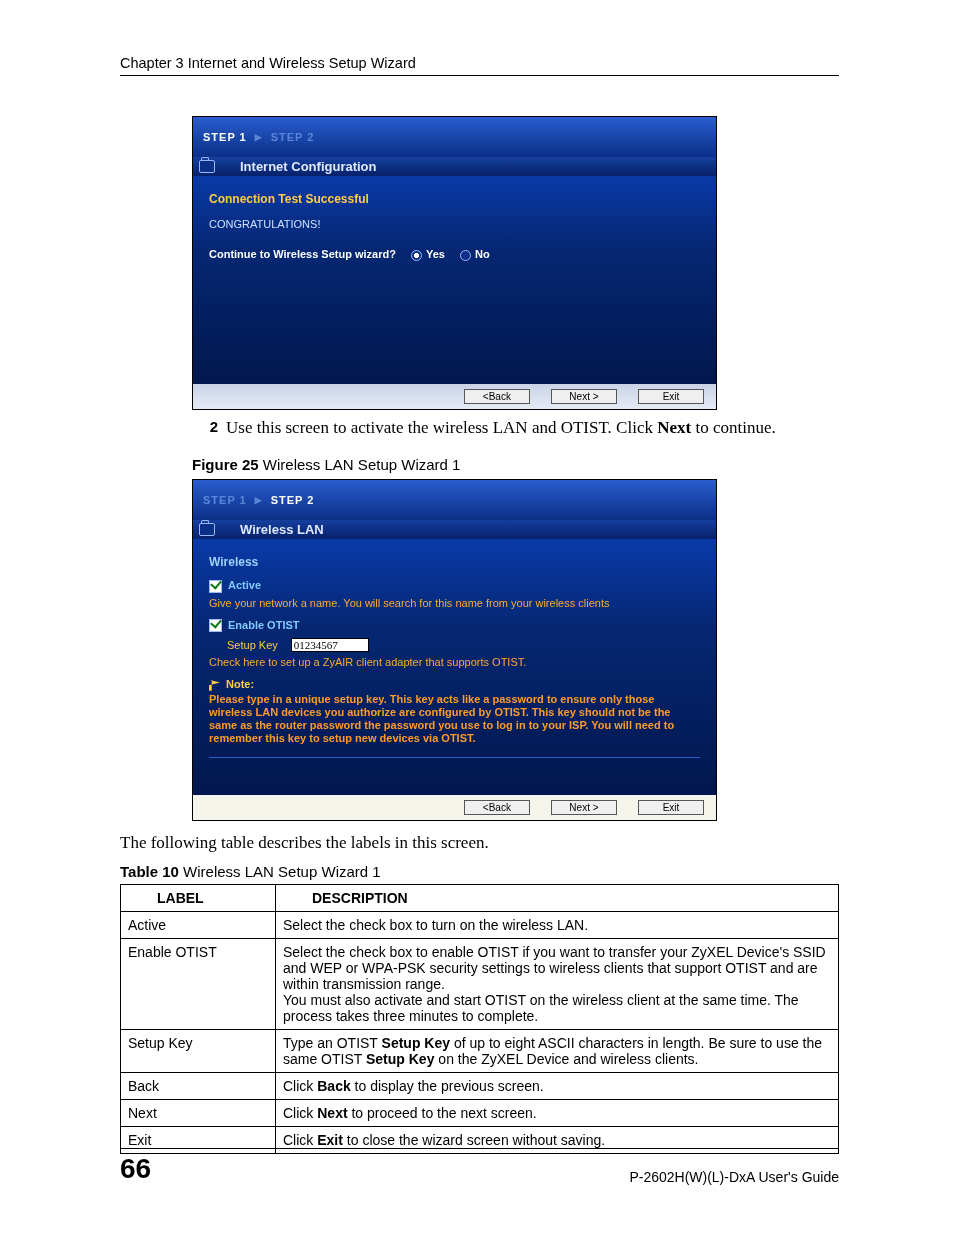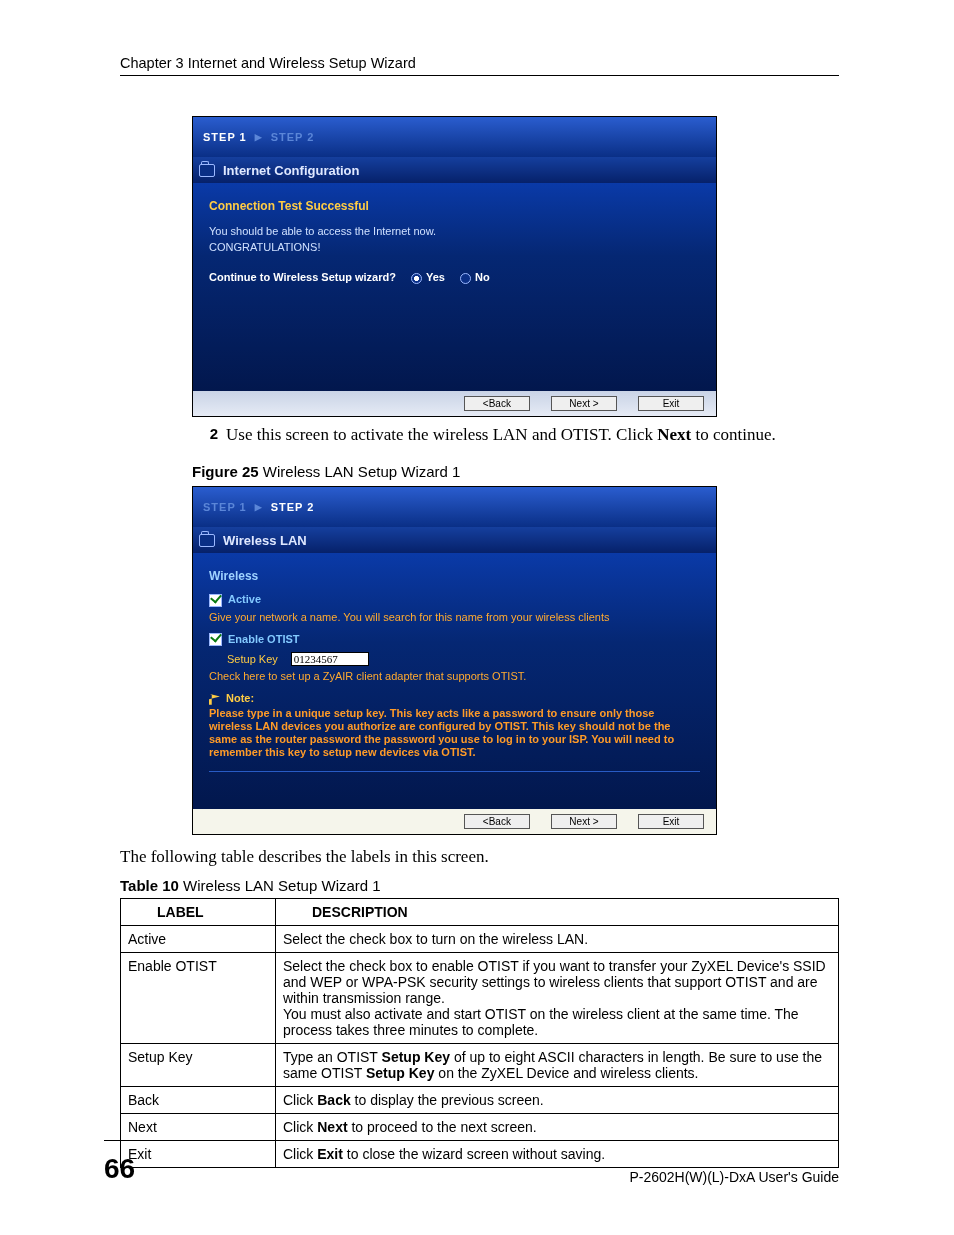--- a/index.html
+++ b/index.html
@@ -36,23 +36,23 @@
   .steps{
     display:flex;align-items:center;
     background:linear-gradient(#2a5dcf,#0a2f86);
     height:40px;padding:0 10px;
     font-weight:bold;letter-spacing:1px;
   }
   .steps .on{color:#fff;}
   .steps .off{color:#5b86d8;}
   .steps .arrow{margin:0 8px;color:#5b86d8;font-size:9px;}
   .section-title{
-    display:flex;align-items:center;gap:8px;
+    display:flex;align-items:center;gap:25px;
     background:linear-gradient(#153f9e,#06216a);
-    height:26px;padding:0 6px;
+    height:19px;padding:0 6px;
     font-weight:bold;font-size:13px;color:#dfe8ff;text-align:center;
   }
   .folder-ico{
     width:14px;height:11px;border:1px solid #9bb8ff;border-radius:2px;
     background:#0a2f86;position:relative;
   }
   .folder-ico::before{
     content:"";position:absolute;top:-4px;left:1px;width:6px;height:3px;
     border:1px solid #9bb8ff;border-bottom:none;border-radius:2px 2px 0 0;
   }
@@ -128,22 +128,22 @@
     border-collapse:collapse;width:100%;
     font-family:Arial,Helvetica,sans-serif;font-size:14px;
   }
   table.desc th,table.desc td{
     border:1px solid #000;padding:5px 7px;vertical-align:top;text-align:left;
   }
   table.desc th{font-weight:bold;padding-left:36px;}
   table.desc td.lab{width:140px;}
   table.desc .b{font-weight:bold;}
   .footer{
-    position:absolute;left:104px;right:115px;bottom:50px;
-    border-top:1.5px solid #000;padding-top:12px;
+    position:absolute;left:120px;right:115px;bottom:50px;
+    border-top:1.5px solid #000;padding-top:4px;
     display:flex;justify-content:space-between;align-items:flex-end;
     font-family:Arial,Helvetica,sans-serif;
   }
   .footer .pn{font-size:28px;font-weight:bold;}
   .footer .guide{font-size:14px;}
   .sect-block{margin-left:0;}
 </style>
 </head>
 <body>
 
@@ -157,21 +157,20 @@
       <span class="arrow">▶</span>
       <span class="off">STEP 2</span>
     </div>
     <div class="section-title">
       <span class="folder-ico"></span>
       <span>Internet Configuration</span>
     </div>
     <div class="panel-body">
       <div class="h-sub">Connection Test Successful</div>
       <div class="info-lines">
-        <div>You should be able to access the Internet now.</div>
         <div class="congrats">CONGRATULATIONS!</div>
       </div>
       <div class="q-line">
         <span>Continue to Wireless Setup wizard?</span>
         <span class="radio sel"></span><span>Yes</span>
         <span class="radio"></span><span>No</span>
       </div>
     </div>
     <div class="button-row">
       <span class="wbtn">&lt;Back</span>

